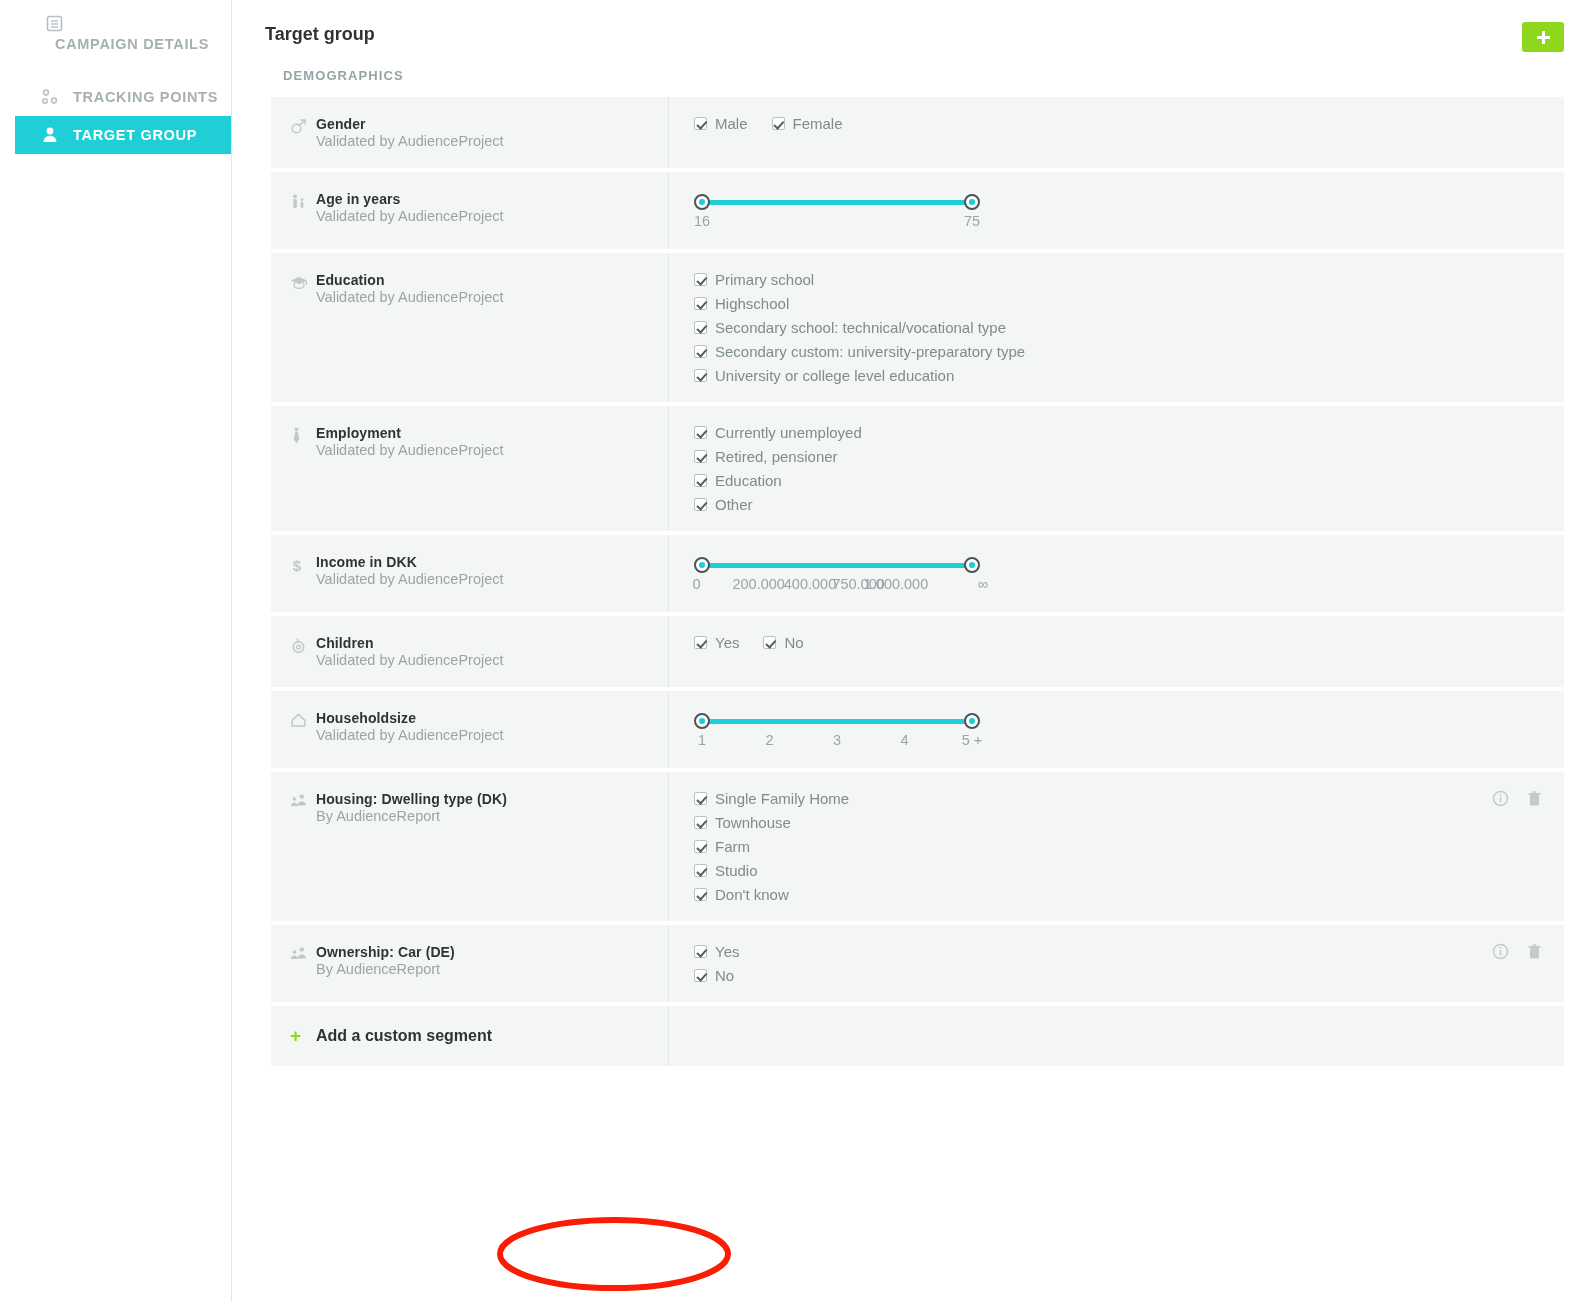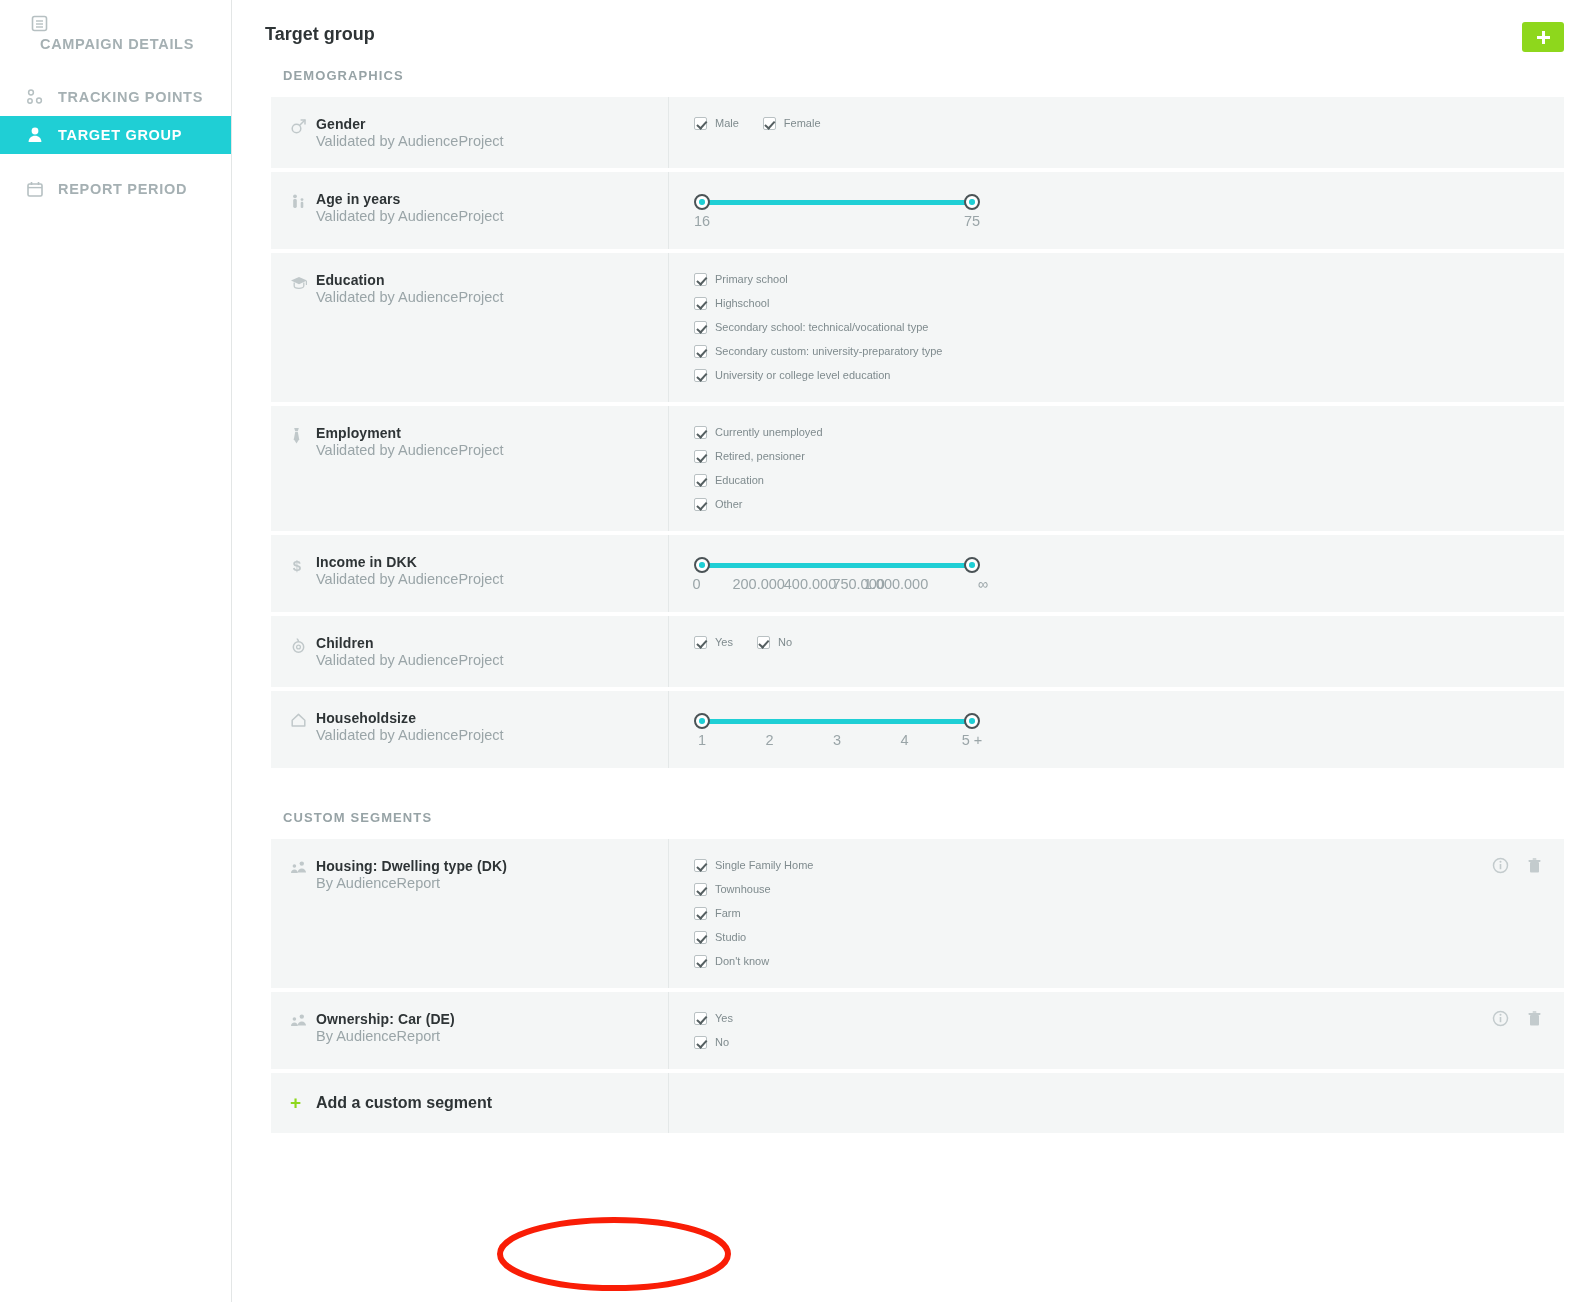--- a/index.html
+++ b/index.html
@@ -18,20 +18,21 @@
     border-right: 1px solid #e3e6e6;
     flex: 0 0 232px;
     padding-top: 14px;
   }
   .nav-item {
     display: flex; align-items: center;
     height: 38px;
     padding-left: 26px;
     gap: 14px;
     cursor: pointer;
+    margin-left: 15px;
   }
   .nav-item .nav-label {
     font-size: 14.5px;
     letter-spacing: 0.7px;
     font-weight: bold;
     color: #a5b0b3;
     white-space: nowrap;
   }
   .nav-item.active { background: #1fcfd5; }
   .nav-item.active .nav-label { color: #ffffff; }
@@ -135,21 +136,21 @@
   }
   .cb .box::after {
     content: "";
     position: absolute;
     left: 3.5px; top: 1px;
     width: 4px; height: 7.5px;
     border: solid #555f61;
     border-width: 0 2px 2px 0;
     transform: rotate(42deg);
   }
-  .cb .cb-label { font-size: 11px; color: #7f8b8e; white-space: nowrap; }
+  .cb .cb-label { font-size: 15px; color: #7f8b8e; white-space: nowrap; }
 
   
   .slider-wrap { position: relative; padding-top: 6px; }
   .slider { position: relative; height: 16px; }
   .slider .track {
     position: absolute; left: 8px; top: 6px;
     height: 5px; border-radius: 3px;
     background: #1fcfd5;
   }
   .slider .knob {
@@ -238,31 +239,20 @@
     <div class="nav-item active">
       <span class="nav-ico">
         <svg width="18" height="18" viewBox="0 0 18 18">
           <circle cx="9" cy="5" r="3.4" fill="#ffffff"></circle>
           <path d="M2.6 16c0-3.8 2.8-6.2 6.4-6.2s6.4 2.4 6.4 6.2z" fill="#ffffff"></path>
         </svg>
       </span>
       <span class="nav-label">TARGET GROUP</span>
     </div>
 
-    <div class="nav-item" style="margin-top:16px">
-      <span class="nav-ico">
-        <svg width="18" height="18" viewBox="0 0 18 18">
-          <rect x="2" y="4" width="14" height="12" rx="1.5" fill="none" stroke="#b6c0c2" stroke-width="1.6"></rect>
-          <line x1="2" y1="7.6" x2="16" y2="7.6" stroke="#b6c0c2" stroke-width="1.4"></line>
-          <line x1="5.5" y1="2" x2="5.5" y2="5" stroke="#b6c0c2" stroke-width="1.6"></line>
-          <line x1="12.5" y1="2" x2="12.5" y2="5" stroke="#b6c0c2" stroke-width="1.6"></line>
-        </svg>
-      </span>
-      <span class="nav-label">REPORT PERIOD</span>
-    </div>
   </nav>
 
   <div id="main">
 
     <div id="topbar">
       <div id="page-title">Target group</div>
       <button id="add-btn">
         <span class="plus"></span>
       </button>
     </div>
@@ -480,21 +470,20 @@
                 <div class="tick" style="left:75.5px">2</div>
                 <div class="tick" style="left:143px">3</div>
                 <div class="tick" style="left:210.5px">4</div>
                 <div class="tick" style="left:278px">5 +</div>
               </div>
             </div>
           </div>
         </div>
       </div>
 
-    <div class="section-head" id="custom-head">CUSTOM SEGMENTS</div>
 
     <div class="rows" id="custom-rows">
         <div class="row">
           <div class="row-left">
             <span class="row-ico">
               <svg width="18" height="16" viewBox="0 0 18 16">
                 <circle cx="11.8" cy="3.6" r="2.2" fill="#c0c8ca"></circle>
                 <path d="M7.6 12.6 c0-2.4 1.9-4.2 4.2-4.2 s4.2 1.8 4.2 4.2 z" fill="#c0c8ca"></path>
                 <circle cx="4.4" cy="6" r="1.8" fill="#c0c8ca"></circle>
                 <path d="M1 13 c0-2 1.5-3.5 3.4-3.5 s3.4 1.5 3.4 3.5 z" fill="#c0c8ca"></path>

